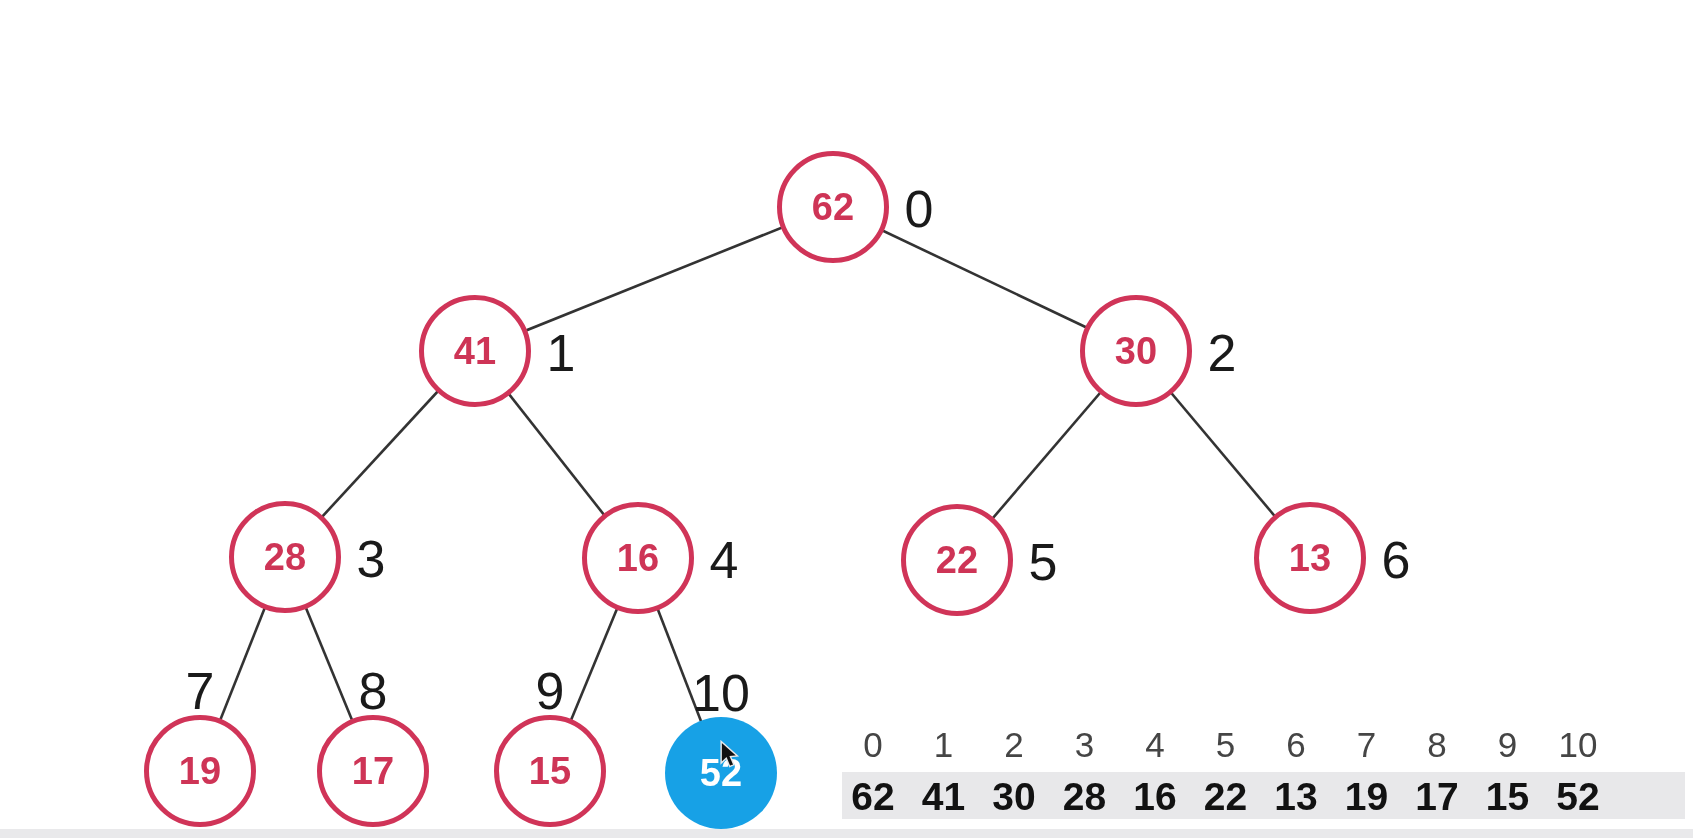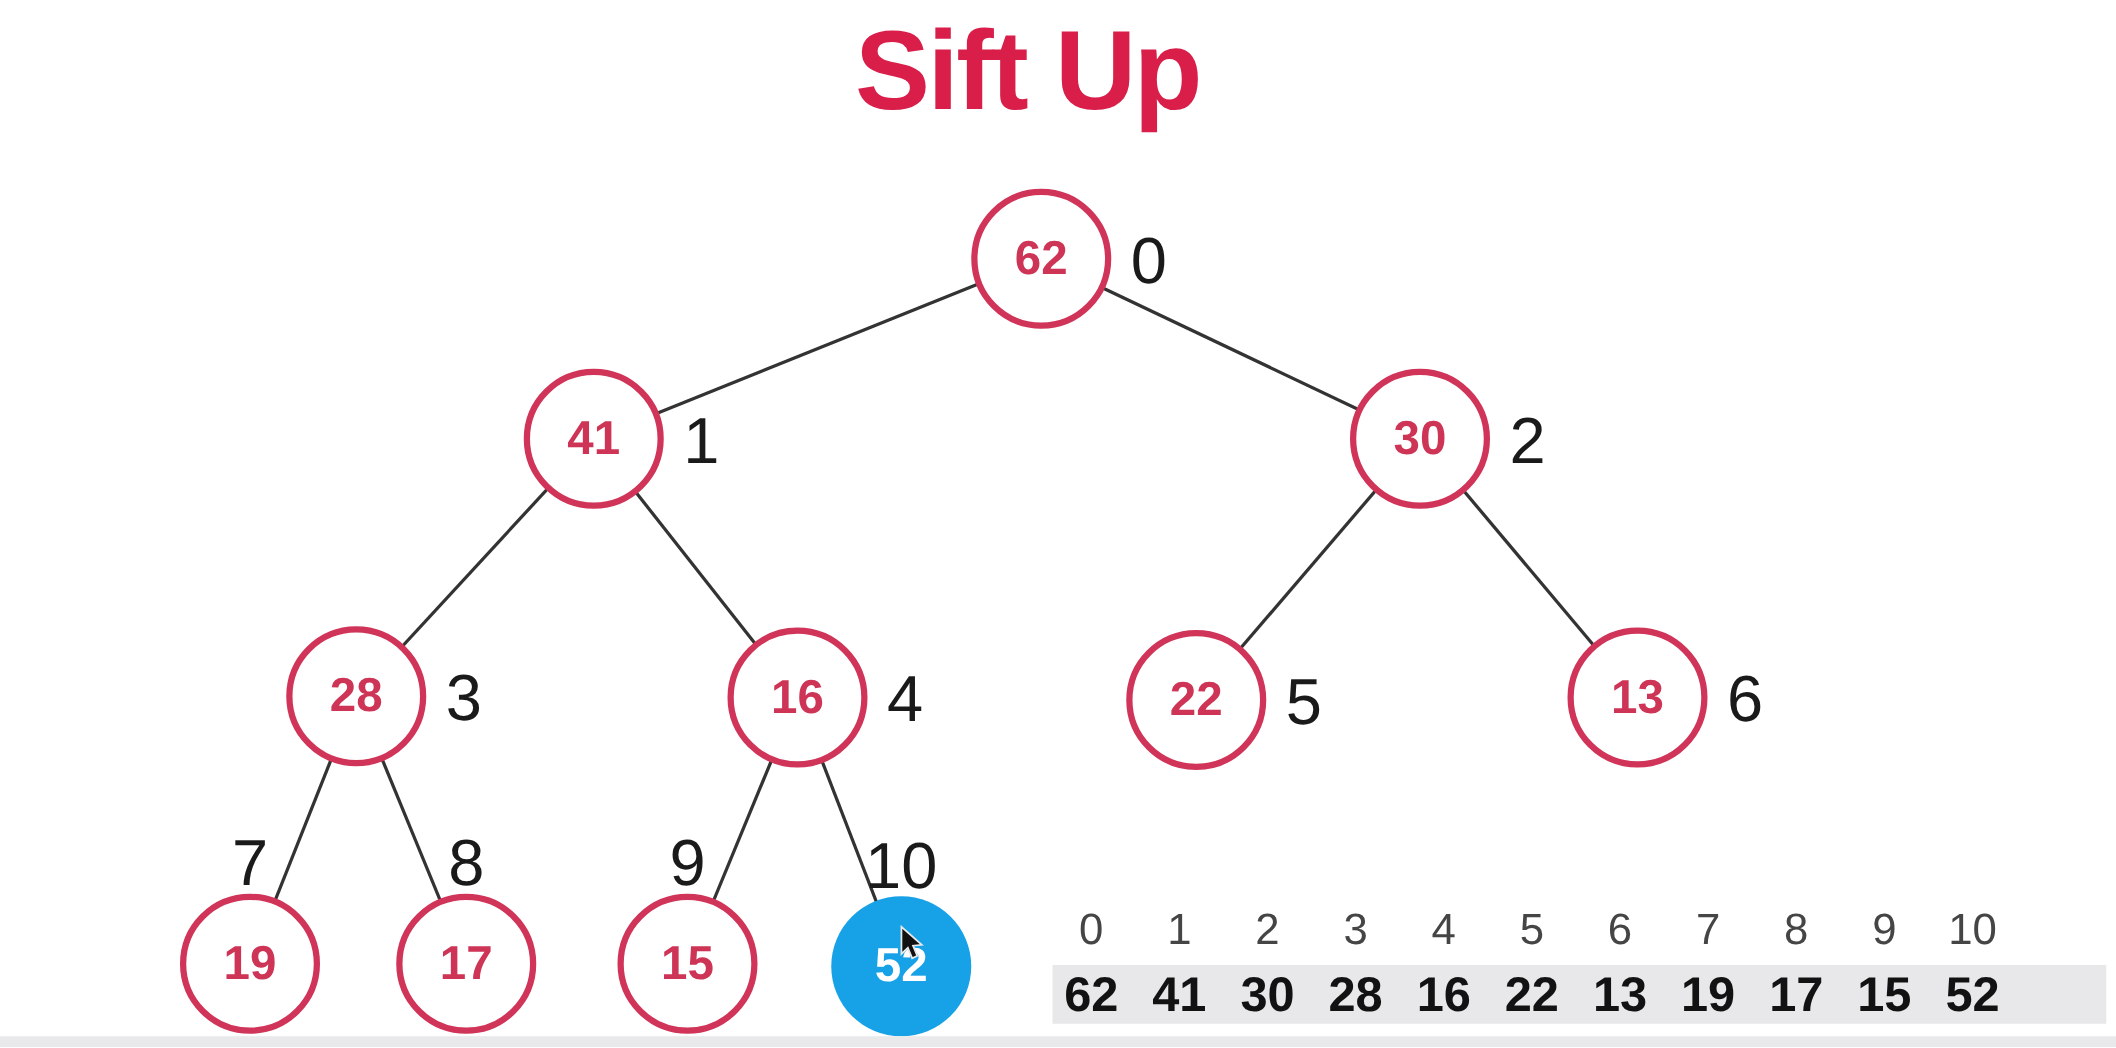--- a/index.html
+++ b/index.html
@@ -93,21 +93,20 @@
     position: absolute;
     width: 26px;
     height: 30px;
   }
 </style>
 </head>
 <body>
 
 <div class="stage">
 
-  <div class="title">Sift Up</div>
 
   <svg class="edges" xmlns="http://www.w3.org/2000/svg">
       <line x1="833" y1="207" x2="475" y2="351" stroke="#333333" stroke-width="2.6"></line>
       <line x1="833" y1="207" x2="1136" y2="351" stroke="#333333" stroke-width="2.6"></line>
       <line x1="475" y1="351" x2="285" y2="557" stroke="#333333" stroke-width="2.6"></line>
       <line x1="475" y1="351" x2="638" y2="558" stroke="#333333" stroke-width="2.6"></line>
       <line x1="1136" y1="351" x2="957" y2="560" stroke="#333333" stroke-width="2.6"></line>
       <line x1="1136" y1="351" x2="1310" y2="558" stroke="#333333" stroke-width="2.6"></line>
       <line x1="285" y1="557" x2="200" y2="771" stroke="#333333" stroke-width="2.6"></line>
       <line x1="285" y1="557" x2="373" y2="771" stroke="#333333" stroke-width="2.6"></line>

